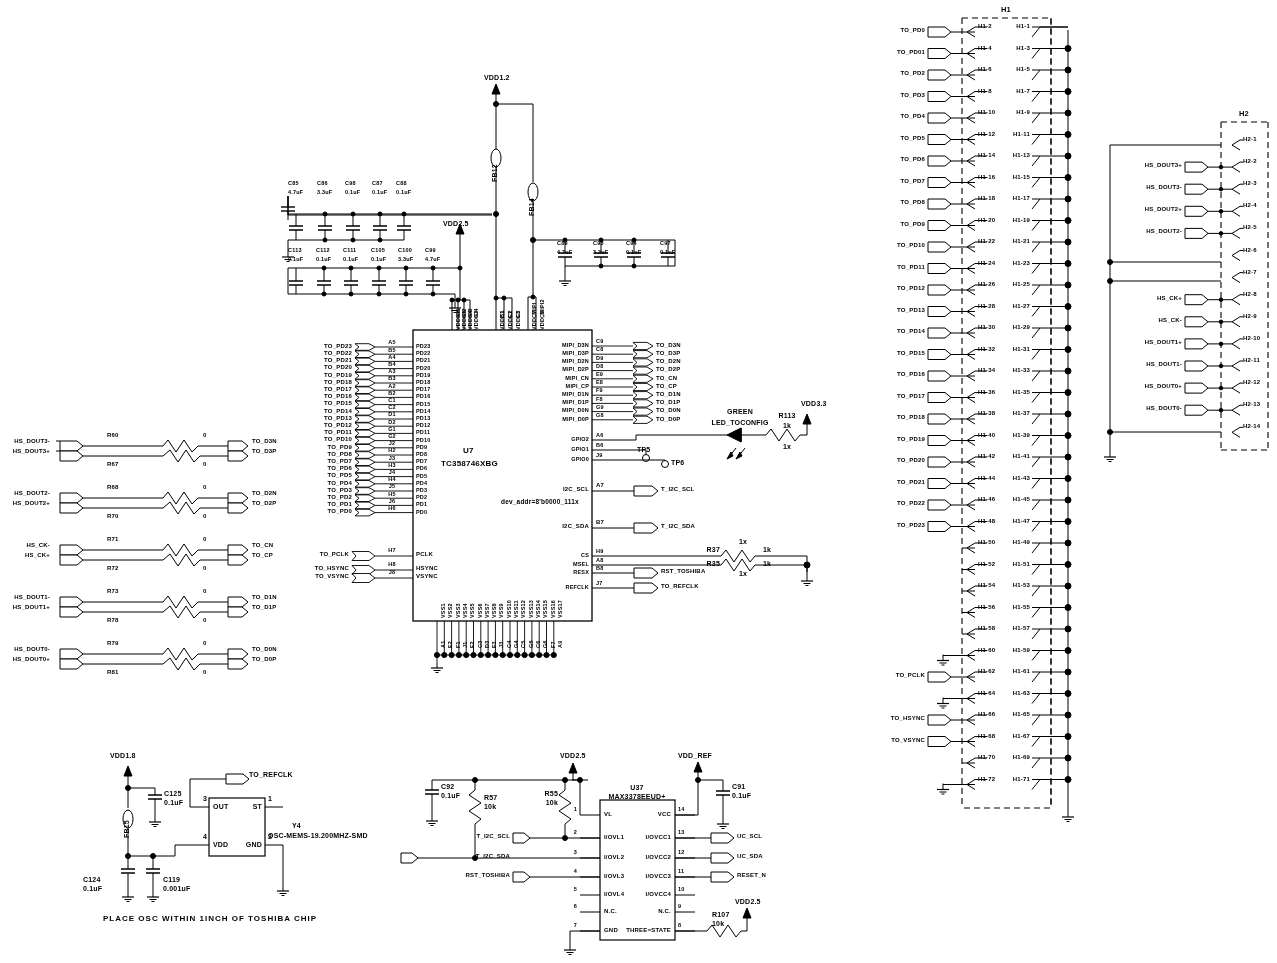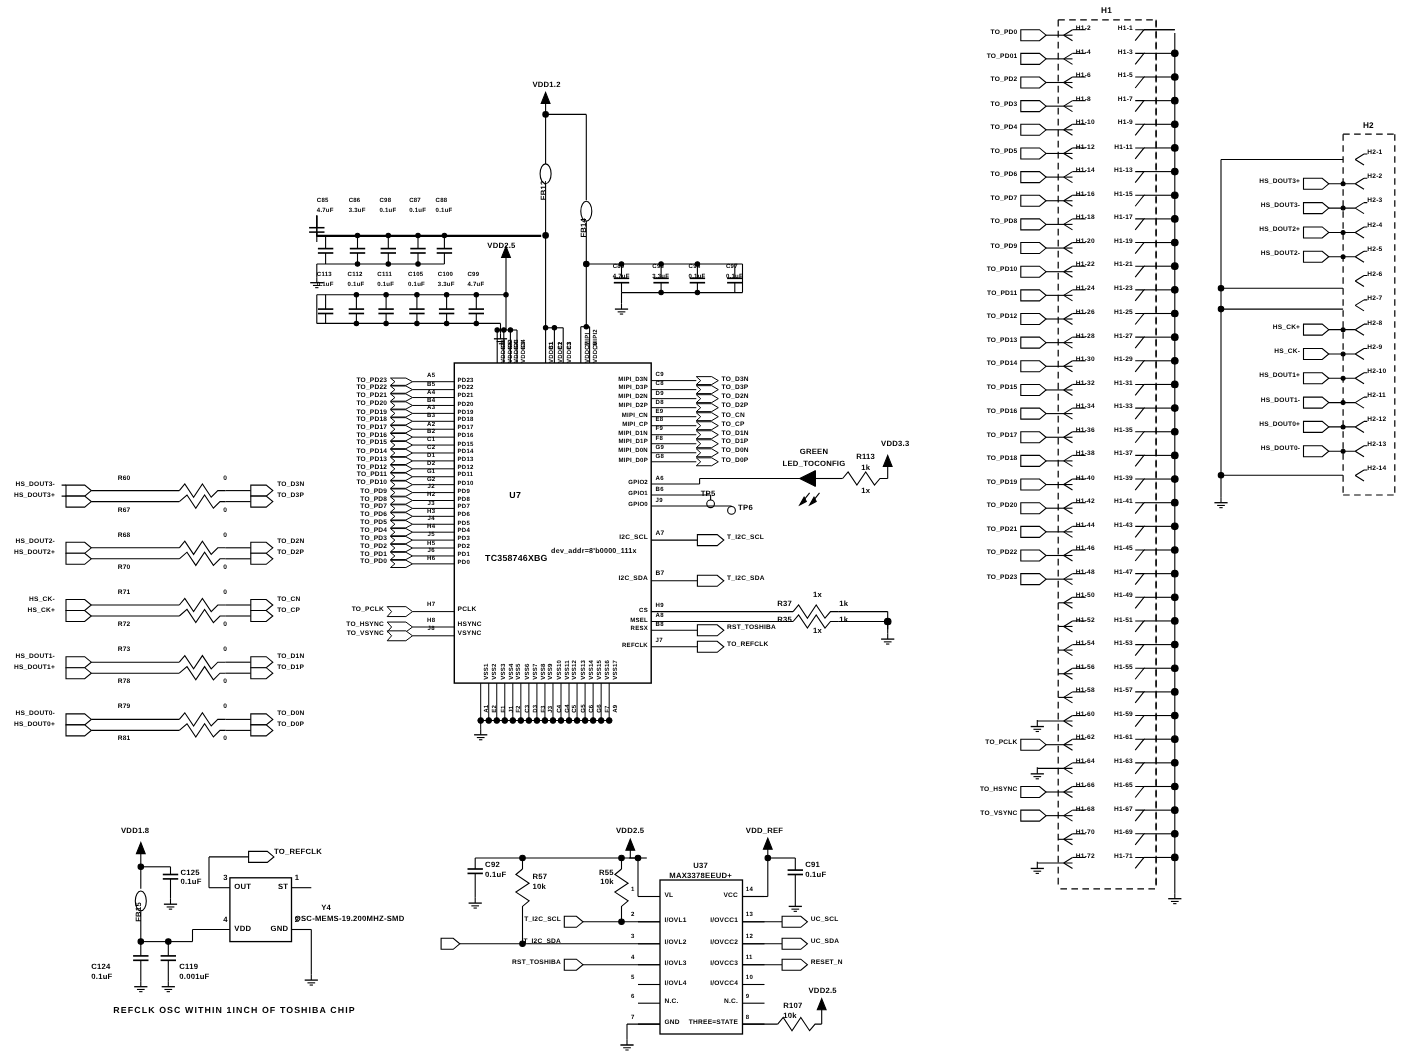--- a/index.html
+++ b/index.html
@@ -1360,21 +1360,21 @@
       <div class="lbl b sm" style="left: 1243px; top: 401.2px;">H2-13</div>
       <div class="lbl b sm" style="left: 1243px; top: 423.3px;">H2-14</div>
     </div>
 
 <div class="lbl b" style="left:484px;top:74px;">VDD1.2</div>
 <div class="lbl b" style="left:443px;top:220px;">VDD2.5</div>
 <div class="lbl b vert" style="left:491px;top:182px;">FB12</div>
 <div class="lbl b vert" style="left:528px;top:216px;">FB14</div>
 
 <div class="lbl b" style="left:463px;top:447px;font-size:8px;">U7</div>
-<div class="lbl b" style="left:441px;top:460px;font-size:8px;margin-top:44px;">TC358746XBG</div>
+<div class="lbl b" style="left:441px;top:460px;font-size:8px;">TC358746XBG</div>
 <div class="lbl b" style="left:501px;top:498px;font-size:6.5px;">dev_addr=8'b0000_111x</div>
 
 <div class="lbl b c" style="left:740px;top:408px;">GREEN</div>
 <div class="lbl b c" style="left:740px;top:419px;">LED_TOCONFIG</div>
 <div class="lbl b c" style="left:787px;top:412px;">R113</div>
 <div class="lbl b c" style="left:787px;top:422px;">1k</div>
 <div class="lbl b c" style="left:787px;top:443px;">1x</div>
 <div class="lbl b" style="left:801px;top:400px;">VDD3.3</div>
 <div class="lbl b" style="left:637px;top:446px;">TP5</div>
 <div class="lbl b" style="left:671px;top:459px;">TP6</div>
@@ -1398,21 +1398,21 @@
 <div class="lbl b" style="left:268px;top:832px;">OSC-MEMS-19.200MHZ-SMD</div>
 <div class="lbl b" style="left:249px;top:771px;">TO_REFCLK</div>
 <div class="lbl b" style="left:213px;top:803px;">OUT</div>
 <div class="lbl b r" style="left:262px;top:803px;">ST</div>
 <div class="lbl b" style="left:213px;top:841px;">VDD</div>
 <div class="lbl b r" style="left:262px;top:841px;">GND</div>
 <div class="lbl b r" style="left:207px;top:795px;">3</div>
 <div class="lbl b" style="left:268px;top:795px;">1</div>
 <div class="lbl b r" style="left:207px;top:833px;">4</div>
 <div class="lbl b" style="left:268px;top:833px;">2</div>
-<div class="lbl b" style="left:103px;top:915px;font-size:8px;letter-spacing:1px;">REFCLK OSC WITHIN 1INCH OF TOSHIBA CHIP</div>
+<div class="lbl b" style="left:103px;top:915px;font-size:8px;letter-spacing:1px;">PLACE OSC WITHIN 1INCH OF TOSHIBA CHIP</div>
 
 <div class="lbl b c" style="left:637px;top:784px;">U37</div>
 <div class="lbl b c" style="left:637px;top:793px;">MAX3378EEUD+</div>
 <div class="lbl b" style="left:560px;top:752px;">VDD2.5</div>
 <div class="lbl b" style="left:678px;top:752px;">VDD_REF</div>
 <div class="lbl b" style="left:735px;top:898px;">VDD2.5</div>
 <div class="lbl b" style="left:441px;top:783px;">C92</div>
 <div class="lbl b" style="left:441px;top:792px;">0.1uF</div>
 <div class="lbl b" style="left:732px;top:783px;">C91</div>
 <div class="lbl b" style="left:732px;top:792px;">0.1uF</div>

